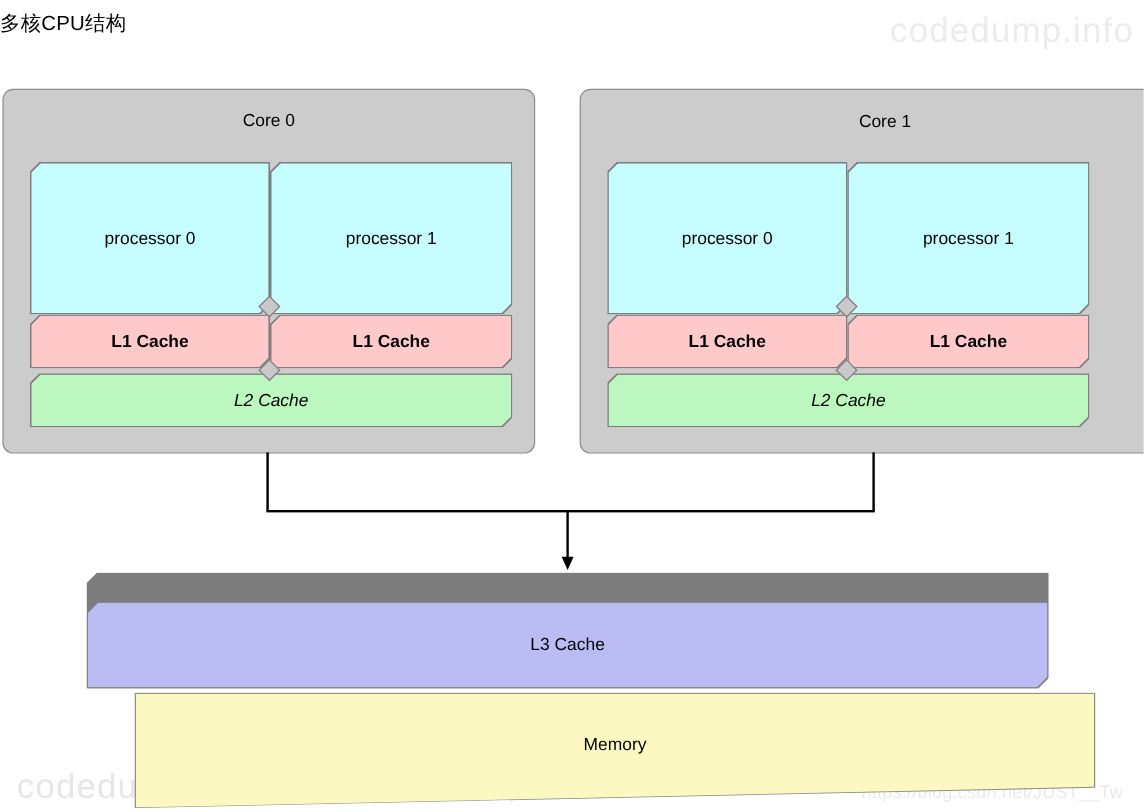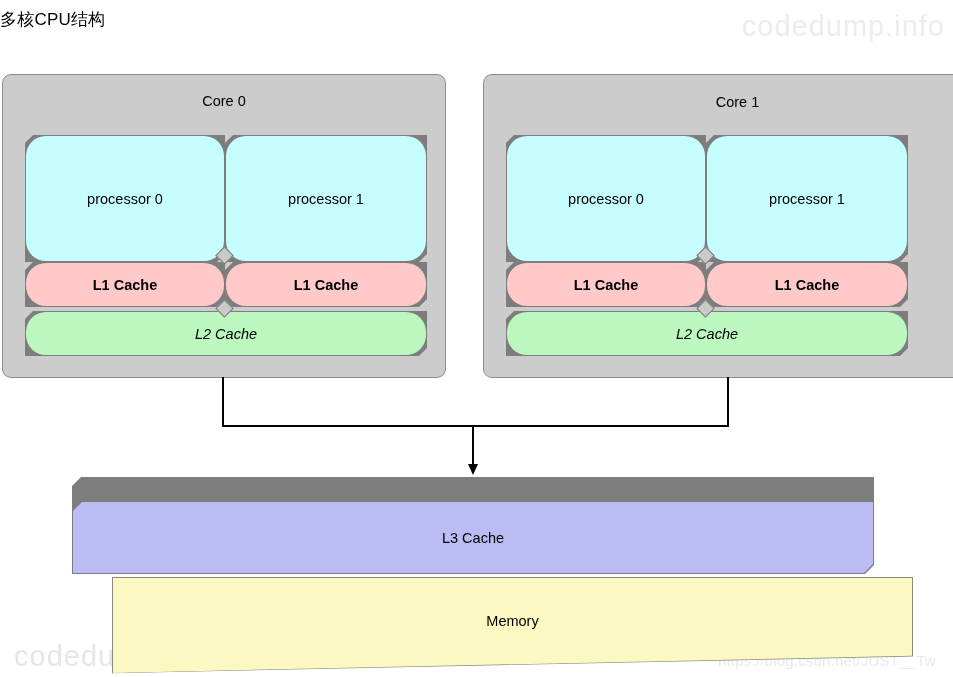--- a/index.html
+++ b/index.html
@@ -116,21 +116,21 @@
       8px 0,
       100% 0,
       100% calc(100% - 8px),
       calc(100% - 8px) 100%,
       0 100%,
       0 8px
     );
   }
   .outline-wrap > .chamfer {
     left: 1px; top: 1px; right: 1px; bottom: 1px;
-    width: auto; height: auto; border-radius: 20px;
+    width: auto; height: auto;
   }
 
   
   .diamond {
     position: absolute;
     width: 13px;
     height: 13px;
     background: #c9c9c9;
     border: 1px solid #7d7d7d;
     transform: rotate(45deg);

